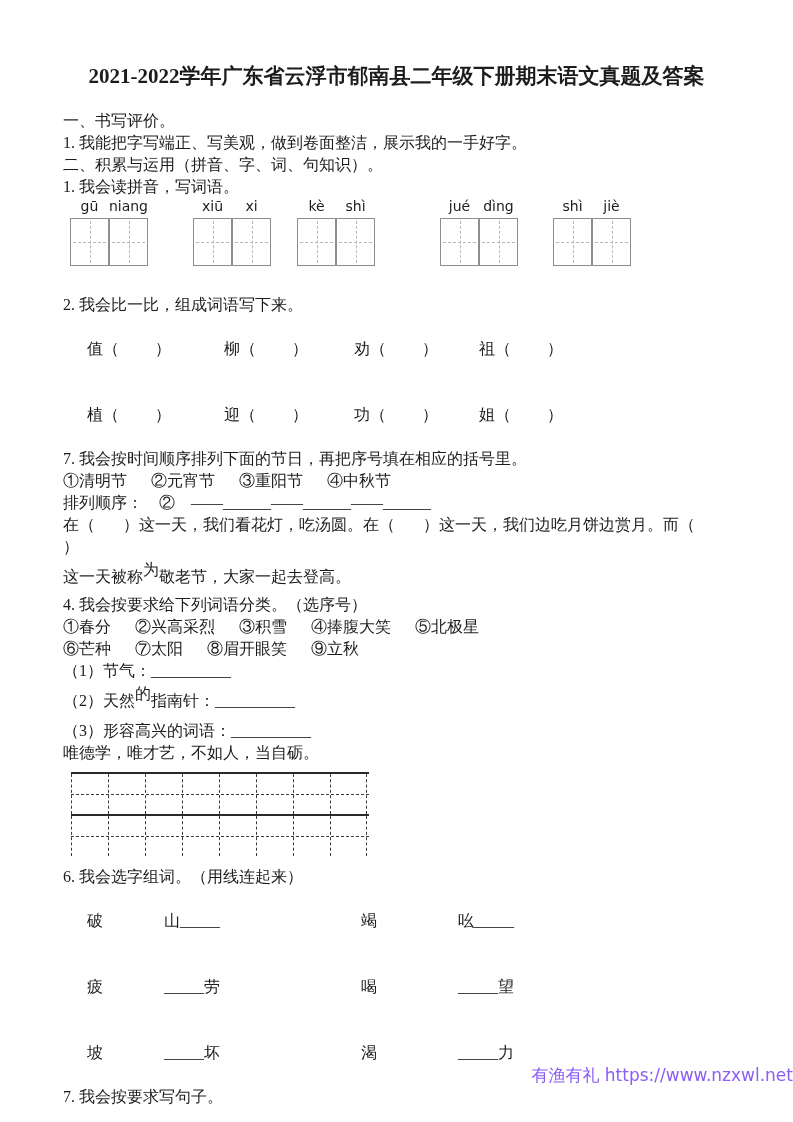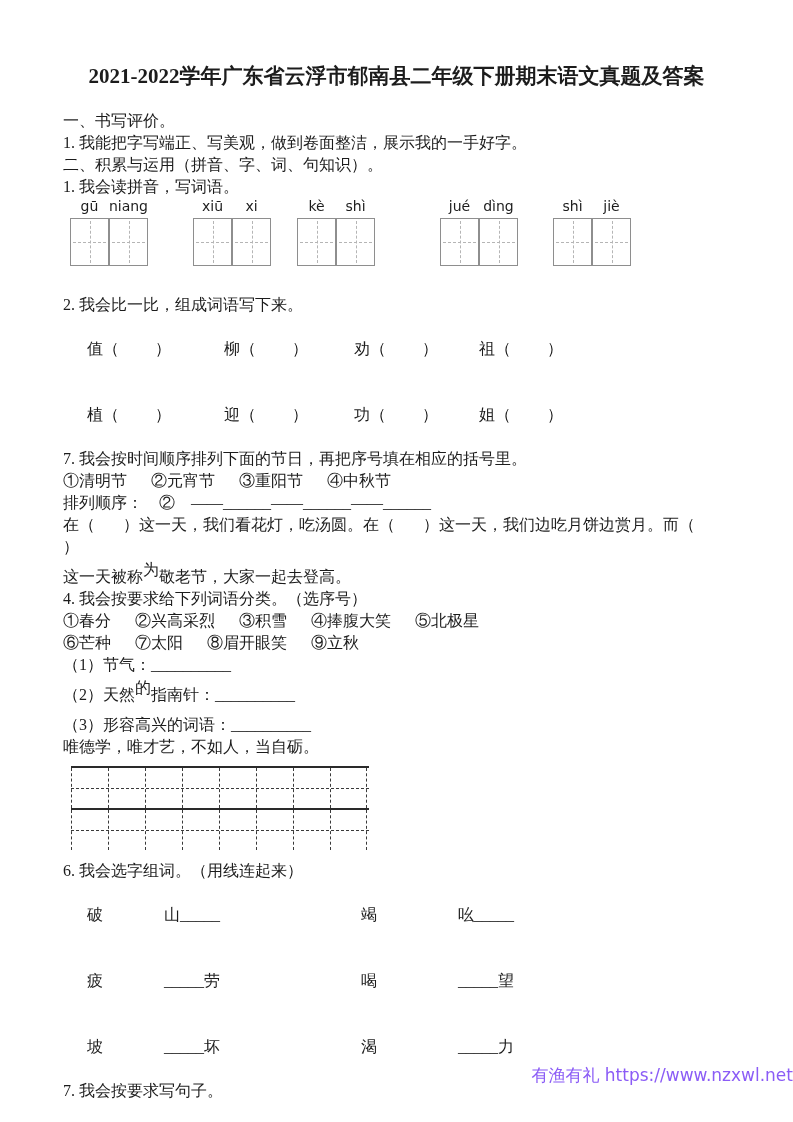--- a/index.html
+++ b/index.html
@@ -20,21 +20,21 @@
     line-height:28px;
     white-space:nowrap;
   }
   .content { padding:0 63px; }
   .line {
     line-height:22px;
     white-space:pre-wrap;
   }
   .first-line { margin-top:20px; }
   .gap-top { margin-top:8px; }
-  .gap-top-sm { }
+  .gap-top-sm { margin-top:6px; }
   .sup { position:relative; top:-7px; }
 
   
   .py-row { position:relative; height:70px; margin-bottom:26px; }
   .py-group { position:absolute; top:0; width:78px; }
   .py-labels { display:flex; height:20px; font-family:"DejaVu Sans","Liberation Sans",sans-serif; font-size:14px; }
   .py-labels span { flex:1; text-align:center; }
   .py-boxes { display:flex; border:1px solid #8e8e8e; width:76px; height:46px; }
   .py-cell { position:relative; width:38px; height:46px; }
   .py-cell + .py-cell { border-left:2px solid #8e8e8e; }

